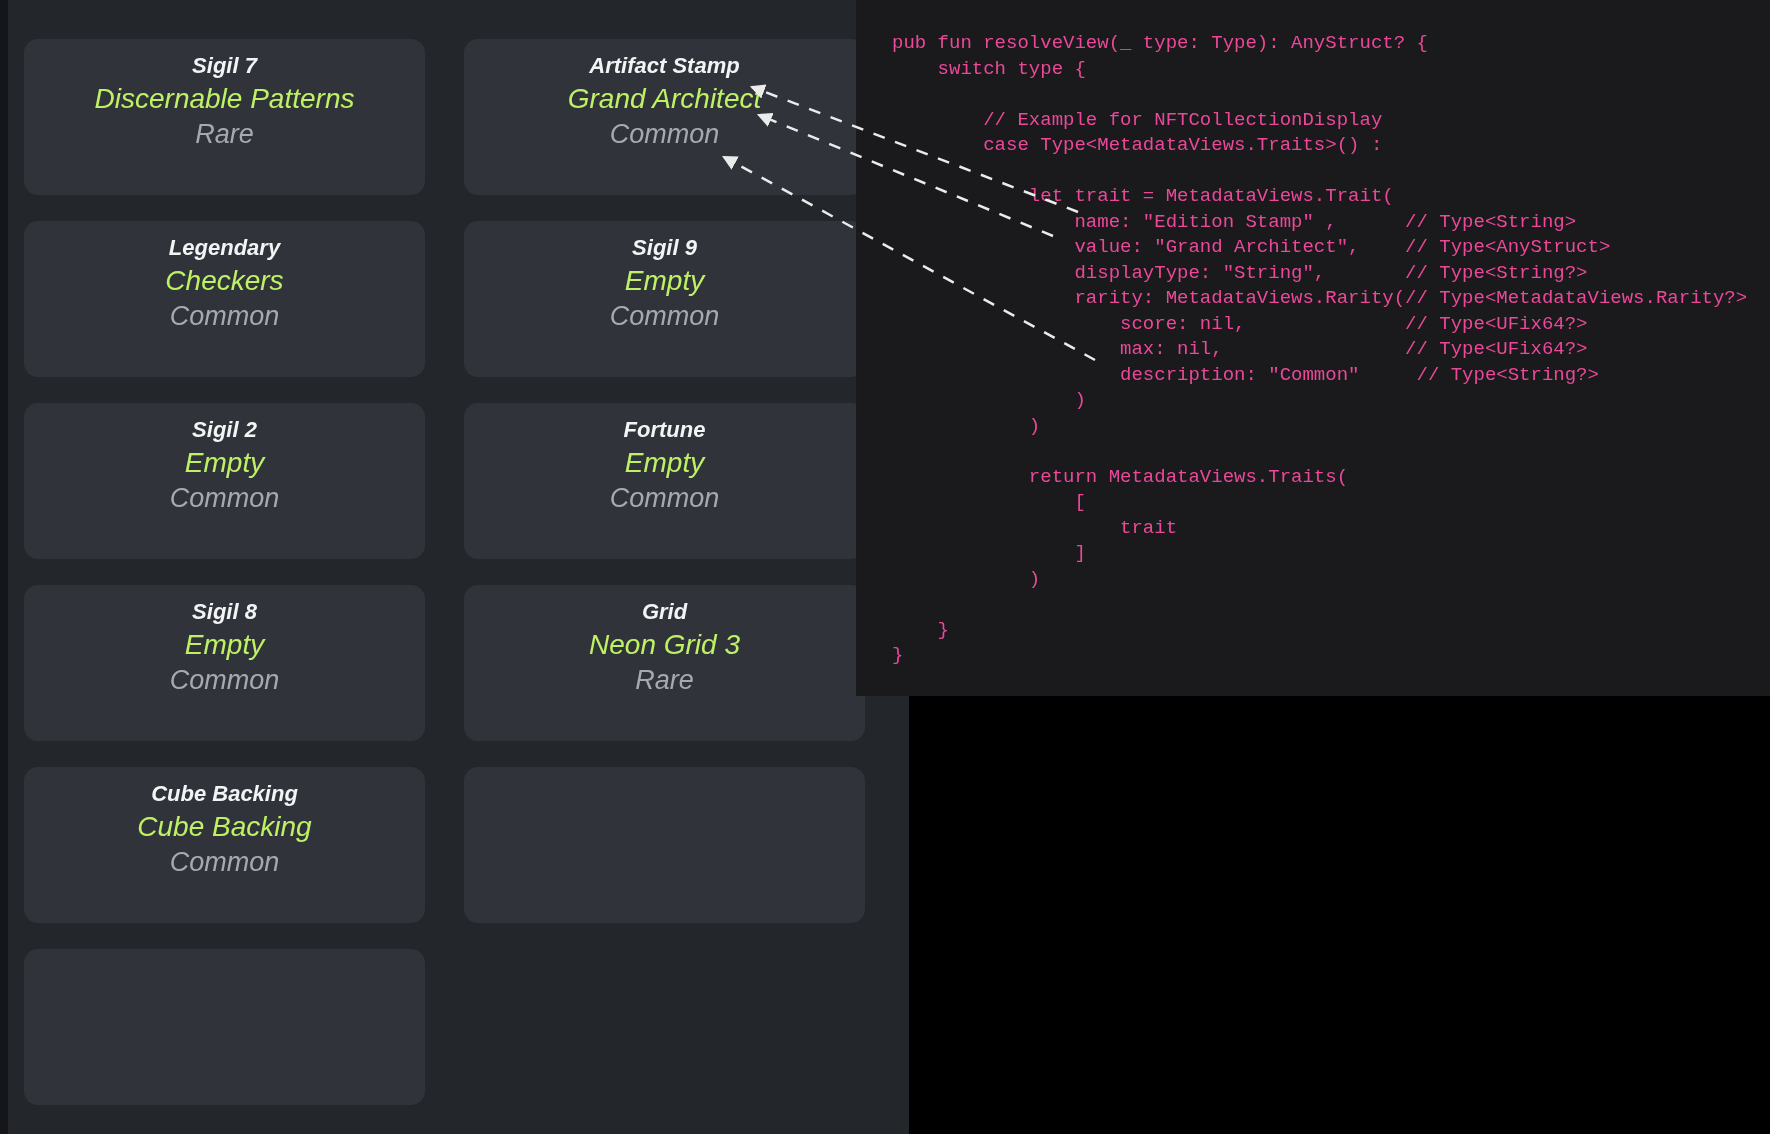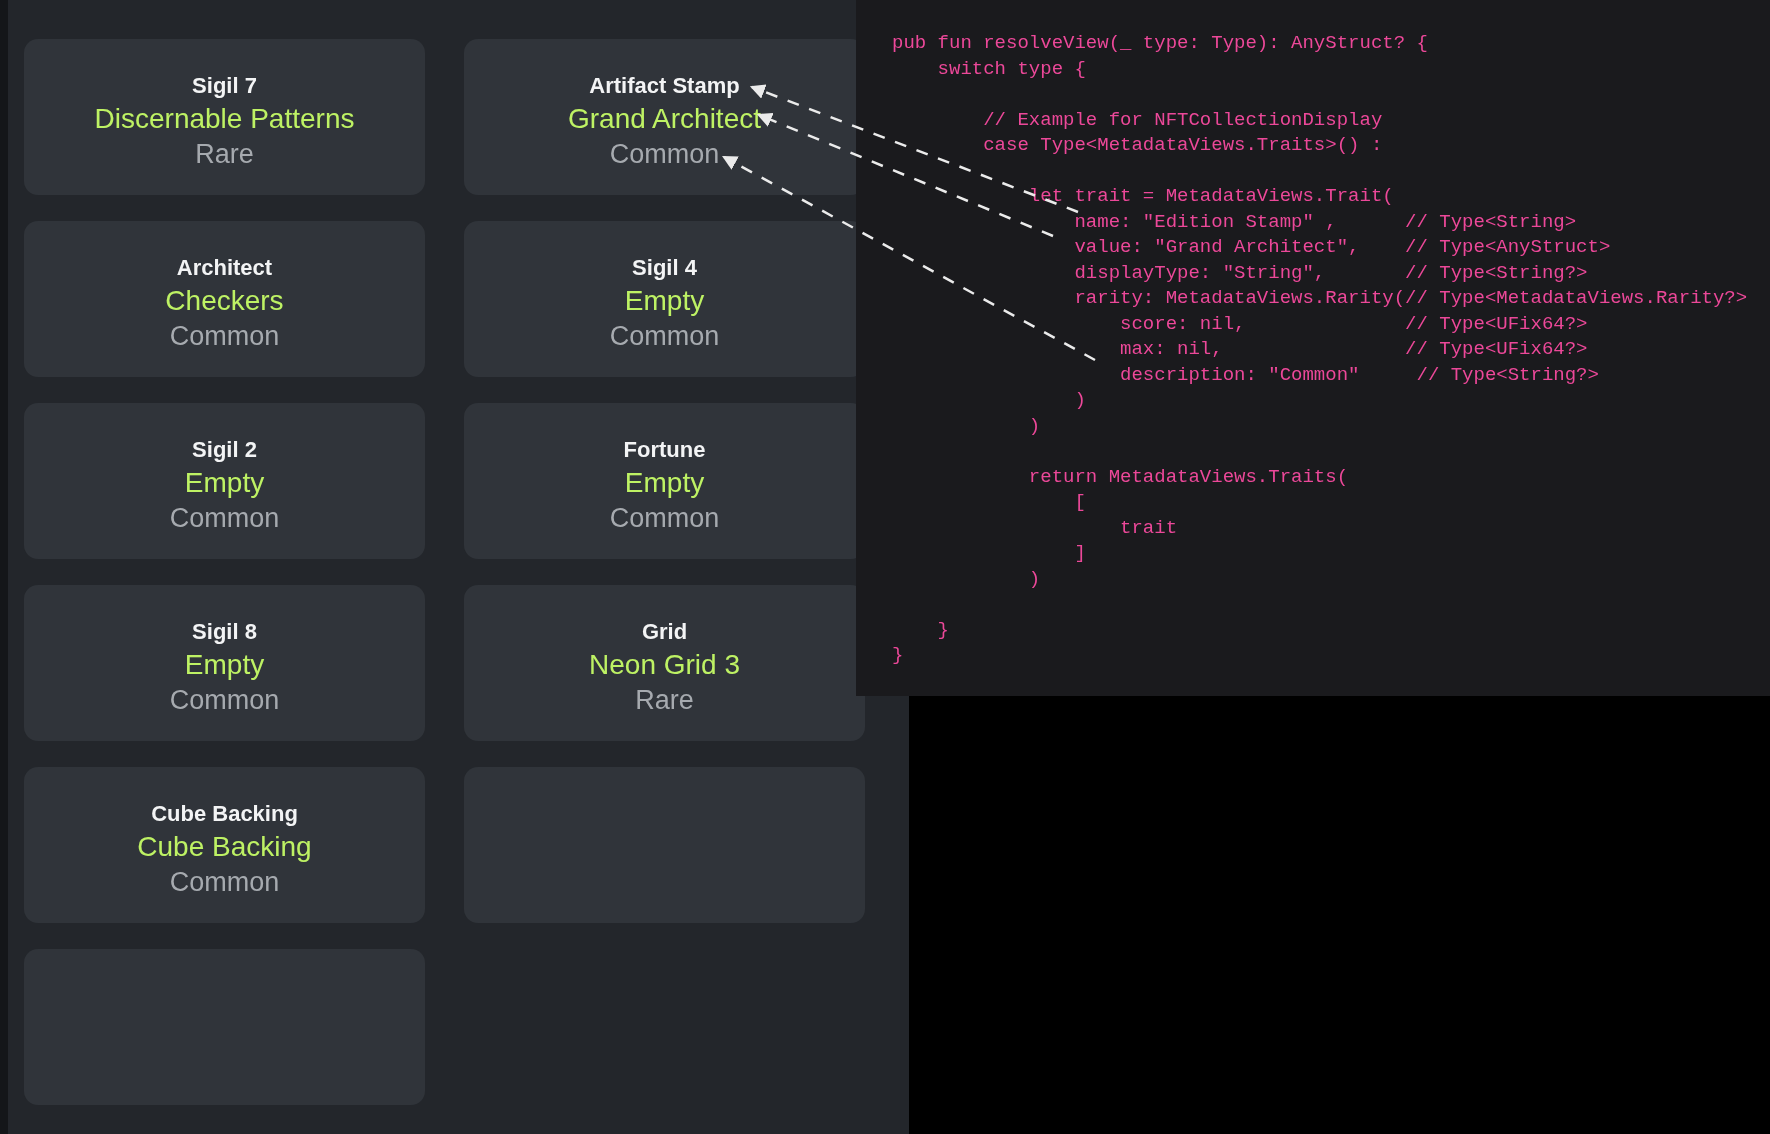--- a/index.html
+++ b/index.html
@@ -16,21 +16,21 @@
     position:absolute;left:0;top:0;width:8px;height:1134px;background:#141619;
   }
   .grid{
     position:absolute;left:24px;top:39px;
     display:grid;grid-template-columns:401px 401px;column-gap:39px;
     grid-auto-rows:156px;row-gap:26px;
   }
   .card{
     background:#30343a;border-radius:14px;
     display:flex;flex-direction:column;align-items:center;
-    padding-top:32px;box-sizing:border-box;
+    padding-top:12px;box-sizing:border-box;font-style:italic;
   }
   .card .title{
     color:#f3f4f5;font-size:22px;font-weight:700;line-height:30px;white-space:nowrap;
   }
   .card .subtitle{
     color:#bef264;font-size:28px;font-weight:400;line-height:36px;white-space:nowrap;
   }
   .card .rarity{
     color:#a6aaaf;font-size:27px;font-weight:400;line-height:34px;white-space:nowrap;
   }
@@ -61,26 +61,26 @@
           <div class="title">Sigil 7</div>
           <div class="subtitle">Discernable Patterns</div>
           <div class="rarity">Rare</div>
         </div>
         <div class="card">
           <div class="title">Artifact Stamp</div>
           <div class="subtitle">Grand Architect</div>
           <div class="rarity">Common</div>
         </div>
         <div class="card">
-          <div class="title">Architect</div>
+          <div class="title">Legendary</div>
           <div class="subtitle">Checkers</div>
           <div class="rarity">Common</div>
         </div>
         <div class="card">
-          <div class="title">Sigil 4</div>
+          <div class="title">Sigil 9</div>
           <div class="subtitle">Empty</div>
           <div class="rarity">Common</div>
         </div>
         <div class="card">
           <div class="title">Sigil 2</div>
           <div class="subtitle">Empty</div>
           <div class="rarity">Common</div>
         </div>
         <div class="card">
           <div class="title">Fortune</div>

